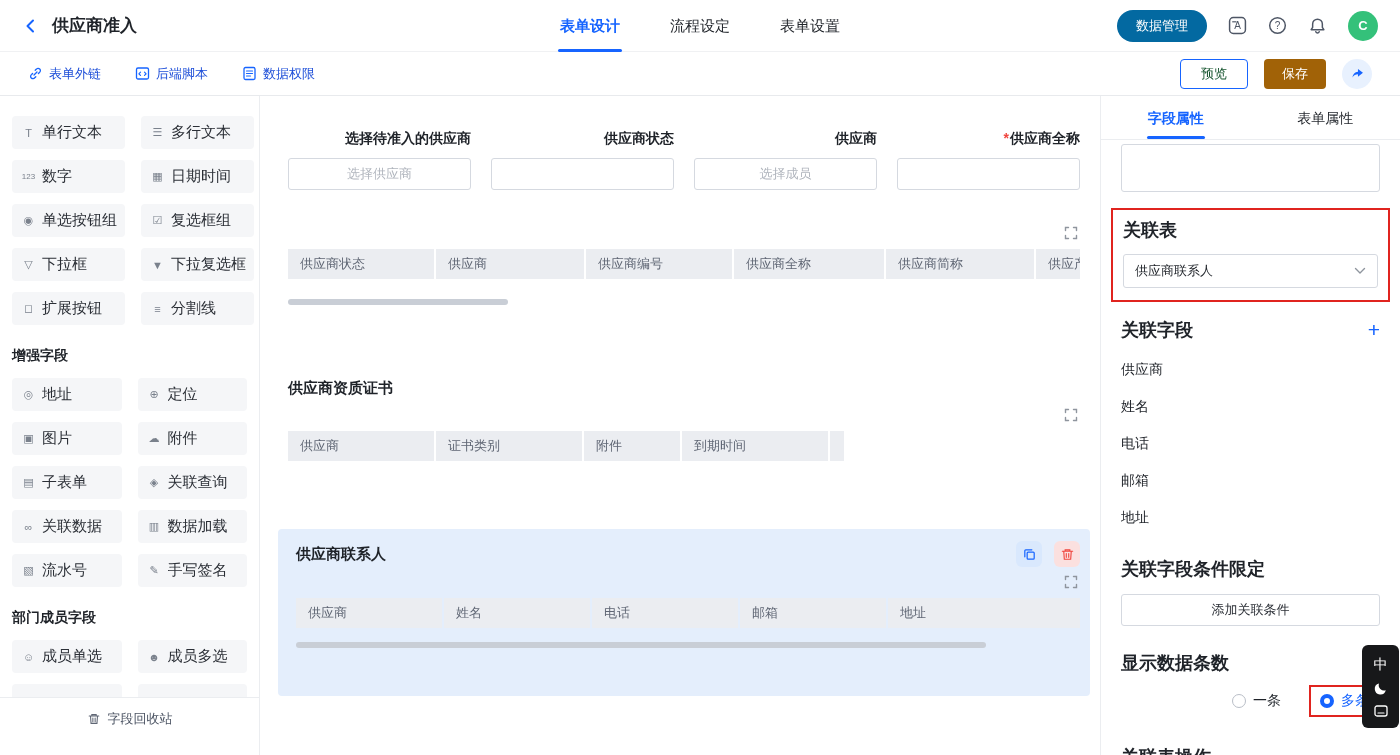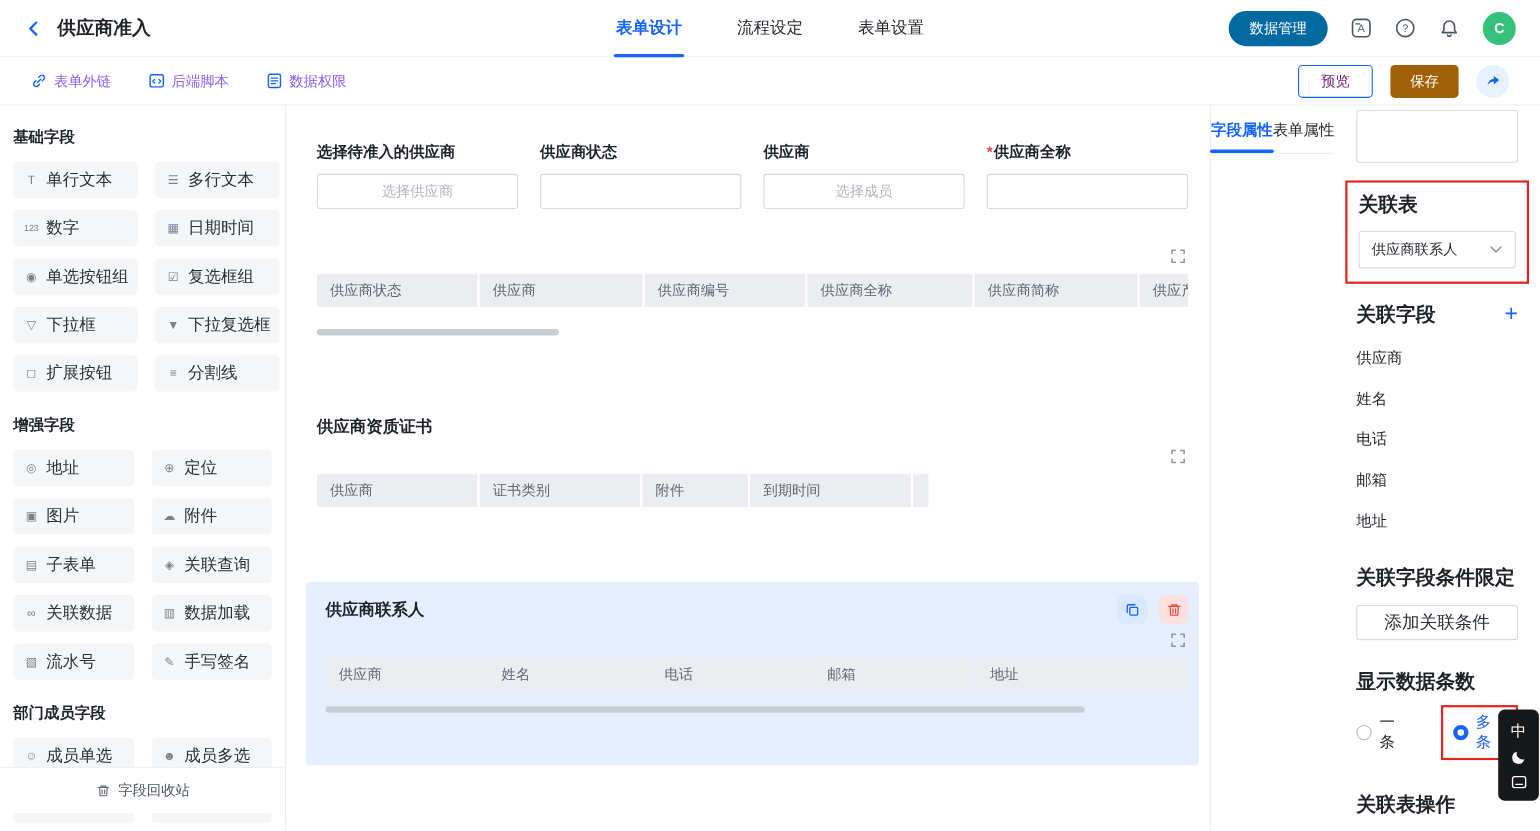--- a/index.html
+++ b/index.html
@@ -14,23 +14,23 @@
   .htab { font-size:15px; color:#1f2329; line-height:52px; position:relative; cursor:pointer; white-space:nowrap; }
   .htab.active { color:#1664ff; font-weight:bold; }
   .htab.active::after { content:""; position:absolute; left:-2px; right:-2px; bottom:0; height:3px; background:#1664ff; border-radius:2px; }
   .header-right { margin-left:auto; display:flex; align-items:center; gap:21px; }
   .pill-green { background:#0369a1; color:#fff; font-size:13px; padding:7px 19px; border-radius:16px; cursor:pointer; white-space:nowrap; }
   .hicon { display:flex; align-items:center; cursor:pointer; }
   .avatar { width:30px; height:30px; border-radius:50%; background:#34c17a; color:#fff; display:flex; align-items:center; justify-content:center; font-size:13px; font-weight:bold; cursor:pointer; }
 
   
   .toolbar { height:44px; display:flex; align-items:center; border-bottom:1px solid #e8eaed; padding:0 28px; background:#fff; }
-  .tlink { display:flex; align-items:center; gap:6px; color:#8b5cf6; font-size:13px; margin-right:34px; cursor:pointer; white-space:nowrap;font-family:Liberation Mono, monospace; }
+  .tlink { display:flex; align-items:center; gap:6px; color:#1d4ed8; font-size:13px; margin-right:34px; cursor:pointer; white-space:nowrap;font-family:Liberation Mono, monospace; }
   .toolbar-right { margin-left:auto; display:flex; align-items:center; gap:16px; }
-  .btn-preview { height:30px; padding:0 20px; border:1px solid #1664ff; color:#701a75; background:#fff; border-radius:4px; font-size:13px; cursor:pointer; }
+  .btn-preview { height:30px; padding:0 20px; border:1px solid #1664ff; color:#14532d; background:#fff; border-radius:4px; font-size:13px; cursor:pointer; }
   .btn-save { height:30px; padding:0 18px; border:none; color:#fff; background:#a16207; border-radius:4px; font-size:13px; cursor:pointer; }
   .btn-share { width:30px; height:30px; border-radius:50%; background:#e8f1fe; display:flex; align-items:center; justify-content:center; cursor:pointer; }
 
   
   .main-row { display:flex; height:659px; }
 
   
   .sidebar { width:260px; border-right:1px solid #ebedf0; position:relative; overflow:hidden; background:#fff; flex:none; }
   .sidebar-scroll { padding:20px 12px 0; height:100%; overflow:hidden; }
   .sb-title { font-size:14px; font-weight:bold; margin-bottom:13px; }
@@ -39,21 +39,21 @@
   .field-btn { height:33px; background:#f5f6f8; border-radius:4px; display:flex; align-items:center; padding:0 8px; cursor:grab; }
   .field-btn .fi { min-width:17px; text-align:center; font-size:11px; color:#7a818c; margin-right:5px; flex:none; overflow:hidden; }
   .field-btn .fl { font-size:15px; color:#2b2f36; white-space:nowrap; overflow:hidden; }
   .field-btn.ghost { background:#f5f6f8; }
   .recycle-bar { position:absolute; bottom:16px; left:0; width:100%; height:42px; background:#fff; border-top:1px solid #ebedf0; display:flex; align-items:center; justify-content:center; gap:7px; font-size:13px; color:#4e5665; cursor:pointer; z-index:2; }
 
   
   .canvas { flex:1; background:#fff; overflow:hidden; position:relative; }
   .form-area { padding:34px 0 0 28px; width:830px; }
   .fields-row { display:flex; gap:20px; width:792px; }
-  .ffield { flex:1; cursor:pointer; }
+  .ffield { flex:1; cursor:pointer;text-align:right; }
   .flabel { font-weight:bold; font-size:14px; margin-bottom:10px; white-space:nowrap; }
   .req-star { color:#f0453e; margin-right:1px; }
   .finput { height:32px; border:1px solid #d5d9e0; border-radius:3px; background:#fff; display:flex; align-items:center; justify-content:center; color:#b0b5bd; font-size:13px; }
   .tsec { width:792px; }
   .tsec-title { font-size:15px; font-weight:bold; }
   .expand-row { display:flex; justify-content:flex-end; margin:10px 2px 8px 0; height:15px; }
   .thead { display:flex; gap:2px; overflow:hidden; width:100%; }
   .th { background:#ebedf1; height:30px; line-height:30px; padding-left:12px; font-size:13px; color:#5f6674; flex:none; white-space:nowrap; overflow:hidden; }
   .hscroll { height:6px; background:#c9ced6; border-radius:3px; margin-top:20px; cursor:pointer; }
   .sec1 { margin-top:36px; }
@@ -62,36 +62,36 @@
   .sf-head { display:flex; align-items:center; }
   .sf-title { font-weight:bold; font-size:15px; margin-left:8px; }
   .sf-icons { margin-left:auto; display:flex; gap:12px; }
   .icon-chip { width:26px; height:26px; border-radius:6px; display:flex; align-items:center; justify-content:center; cursor:pointer; }
   .copy-chip { background:#d9e8fd; }
   .trash-chip { background:#fbe0df; }
   .subform-selected .expand-row { margin:8px 2px 8px 0; }
   .subform-selected .inner { padding:0 0 0 8px; }
 
   
-  .panel { width:300px; border-left:1px solid #ebedf0; flex:none; display:flex; flex-direction:row; background:#fff; }
+  .panel { width:300px; border-left:1px solid #ebedf0; flex:none; display:flex; flex-direction:column; background:#fff; }
   .panel-tabs { height:44px; display:flex; border-bottom:1px solid #ebedf0; flex:none; }
   .ptab { flex:1; text-align:center; line-height:44px; font-size:14px; cursor:pointer; position:relative; color:#1f2329; }
   .ptab.active { color:#1664ff; font-weight:bold; }
   .ptab.active::after { content:""; position:absolute; bottom:0; left:50%; transform:translateX(-50%); width:58px; height:3px; background:#1664ff; border-radius:2px; }
   .panel-body { padding:4px 20px 0; flex:1; overflow:hidden; }
   .cut-input { height:48px; border:1px solid #d5d9e0; border-radius:3px; background:#fff; }
   .red-box { border:2px solid #e0241f; margin:16px -10px 0; padding:8px 10px 12px; }
   .p-label { font-weight:bold; font-size:18px; }
   .p-select { margin-top:12px; height:34px; border:1px solid #d5d9e0; border-radius:3px; display:flex; align-items:center; padding:0 11px; font-size:13px; cursor:pointer; background:#fff; }
   .select-chevron { margin-left:auto; display:flex; }
   .rel-head { display:flex; align-items:center; margin-top:16px;text-align:center; }
   .add-icon { margin-left:auto; color:#1664ff; font-size:21px; line-height:16px; cursor:pointer; font-weight:normal; }
   .rel-item { font-size:14px; margin-top:19px; color:#1f2329; }
   .cond-label { margin-top:30px; }
-  .add-cond-btn { margin-top:13px; width:100%; height:32px; border:1px solid #d5d9e0; border-radius:3px; background:#fff; font-size:16px; color:#2b2f36; cursor:pointer; font-family:Liberation Sans, sans-serif; }
+  .add-cond-btn { margin-top:13px; width:100%; height:32px; border:1px solid #d5d9e0; border-radius:3px; background:#fff; font-size:13px; color:#2b2f36; cursor:pointer; font-family:Liberation Sans, sans-serif; }
   .count-label { margin-top:25px; }
   .radio-row { margin-top:10px; display:flex; align-items:center; justify-content:flex-end; gap:28px; }
   .radio-opt { display:flex; align-items:center; cursor:pointer; }
   .radio { width:14px; height:14px; border-radius:50%; border:1px solid #b9bec7; background:#fff; flex:none; }
   .radio.checked { border:4px solid #1664ff; }
   .radio-label { margin-left:7px; font-size:14px; }
   .radio-opt.sel .radio-label { color:#1664ff; }
   .red-inline { border:2px solid #e0241f; padding:5px 9px; display:inline-flex; align-items:center; }
   .ops-label { margin-top:28px; }
 
@@ -171,21 +171,20 @@
         </svg>
     </div>
   </div>
 </div>
 
 <div class="main-row">
 
   <aside class="sidebar">
     <div class="sidebar-scroll">
       <div class="sb-section">
-        <div class="sb-title">基础字段</div>
         <div class="sb-grid">
           <div class="field-btn">
               <span class="fi">T</span>
               <span class="fl">单行文本</span>
             </div>
           <div class="field-btn">
               <span class="fi">☰</span>
               <span class="fl">多行文本</span>
             </div>
           <div class="field-btn">

